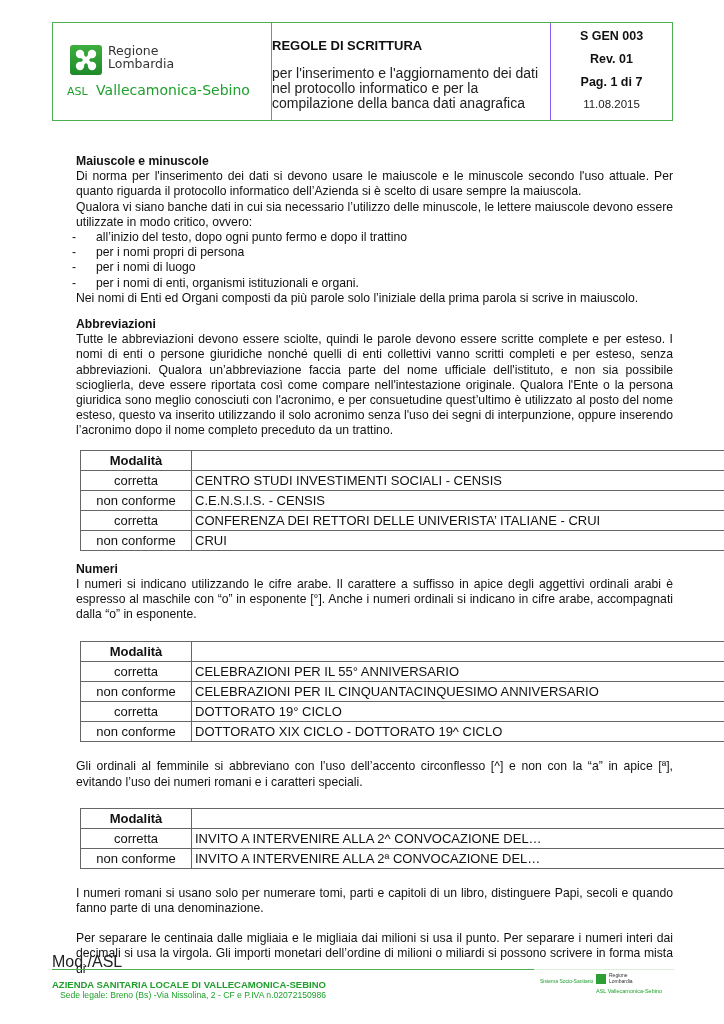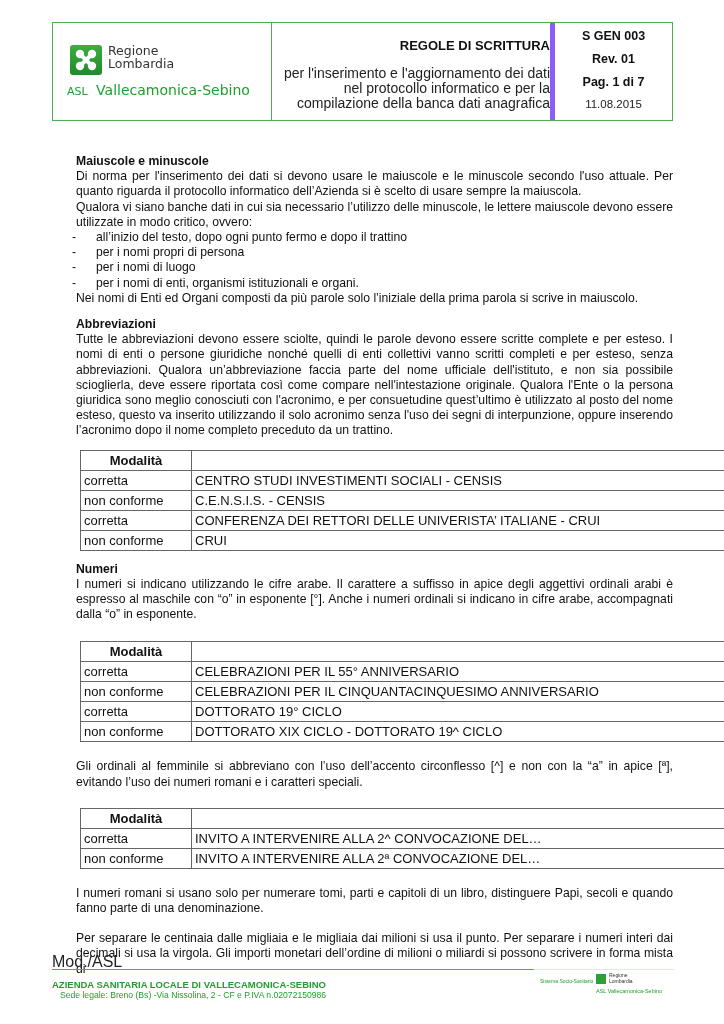--- a/index.html
+++ b/index.html
@@ -1,21 +1,21 @@
 <!DOCTYPE html>
 <html><head>
 <meta charset="utf-8">
 <style>
   html, body { margin: 0; padding: 0; background: #ffffff; }
   body { width: 724px; height: 1024px; position: relative; overflow: hidden;
          font-family: "Liberation Sans", sans-serif; color: #111; }
   .header { position: absolute; left: 52px; top: 22px; width: 621px; height: 99px;
             border: 1px solid #4caf50; display: flex; box-sizing: border-box; }
   .hdr-logo { width: 218px; border-right: 1px solid #4caf50; position: relative; }
-  .hdr-title { width: 278px; border-right: 5px solid #8b5cf6; text-align: right; }
+  .hdr-title { width: 278px; border-right: 1px solid #8b5cf6; text-align: left; }
   .hdr-meta { flex: 1; text-align: center; }
   .logo-box { position: absolute; left: 17px; top: 22px; width: 32px; height: 30px;
               background: linear-gradient(#3fae3f, #1e8a2a); border-radius: 3px; }
   .logo-box svg { position: absolute; left: 3px; top: 2px; }
   .logo-text { position: absolute; left: 55px; top: 21px; font-family: "DejaVu Sans", sans-serif;
                font-size: 12.5px; line-height: 13px; color: #333; }
   .asl-line { position: absolute; left: 14px; top: 59px; font-family: "DejaVu Sans", sans-serif;
               font-size: 14px; color: #1fa02c; white-space: nowrap; }
   .asl-line .asl { font-size: 11px; margin-right: 4px; }
   .hdr-title .t1 { font-weight: bold; font-size: 13px; margin-top: 15px; }
@@ -31,21 +31,21 @@
   .section-title { font-weight: bold; margin: 0; }
   ul.dash { list-style: none; margin: 0; padding: 0 0 0 20px; }
   ul.dash li { position: relative; padding-left: 24px; }
   ul.dash li::before { content: "-"; position: absolute; left: 0; }
   .gap { height: 11px; }
   table.rules { border-collapse: collapse; width: 723px; font-size: 13px; margin-top: 11px; margin-left: 28px; }
   table.rules td, table.rules th { border: 1px solid #666; height: 19px; padding: 0 3px; }
   table.rules th { font-weight: bold; }
   table.rules th.mod { width: 104px; text-align: center; }
   table.rules th.desc { text-align: right; }
-  table.rules td.mod { text-align: left; }
+  table.rules td.mod { text-align: center; }
 
   .footer-mod { position: absolute; left: 52px; top: 953px; font-size: 16px; color: #222; }
   .footer-line { position: absolute; left: 52px; top: 969px; width: 482px; height: 1px; background: #4caf50; }
   .footer-line2 { position: absolute; left: 534px; top: 969px; width: 140px; height: 1px; background: #d9efd9; }
   .footer-org { position: absolute; left: 52px; top: 979px; font-size: 9.5px; font-weight: bold;
                 color: #1fa02c; }
   .footer-addr { position: absolute; left: 60px; top: 990px; font-size: 8.6px; color: #1fa02c; }
   .footer-logo { position: absolute; left: 540px; top: 972px; width: 140px; height: 30px; }
   .fl-sist { position: absolute; left: 0; top: 6px; font-size: 5px; color: #1fa02c; white-space: nowrap; }
   .fl-box { position: absolute; left: 56px; top: 2px; width: 10px; height: 10px; background: #2e9e36; }

